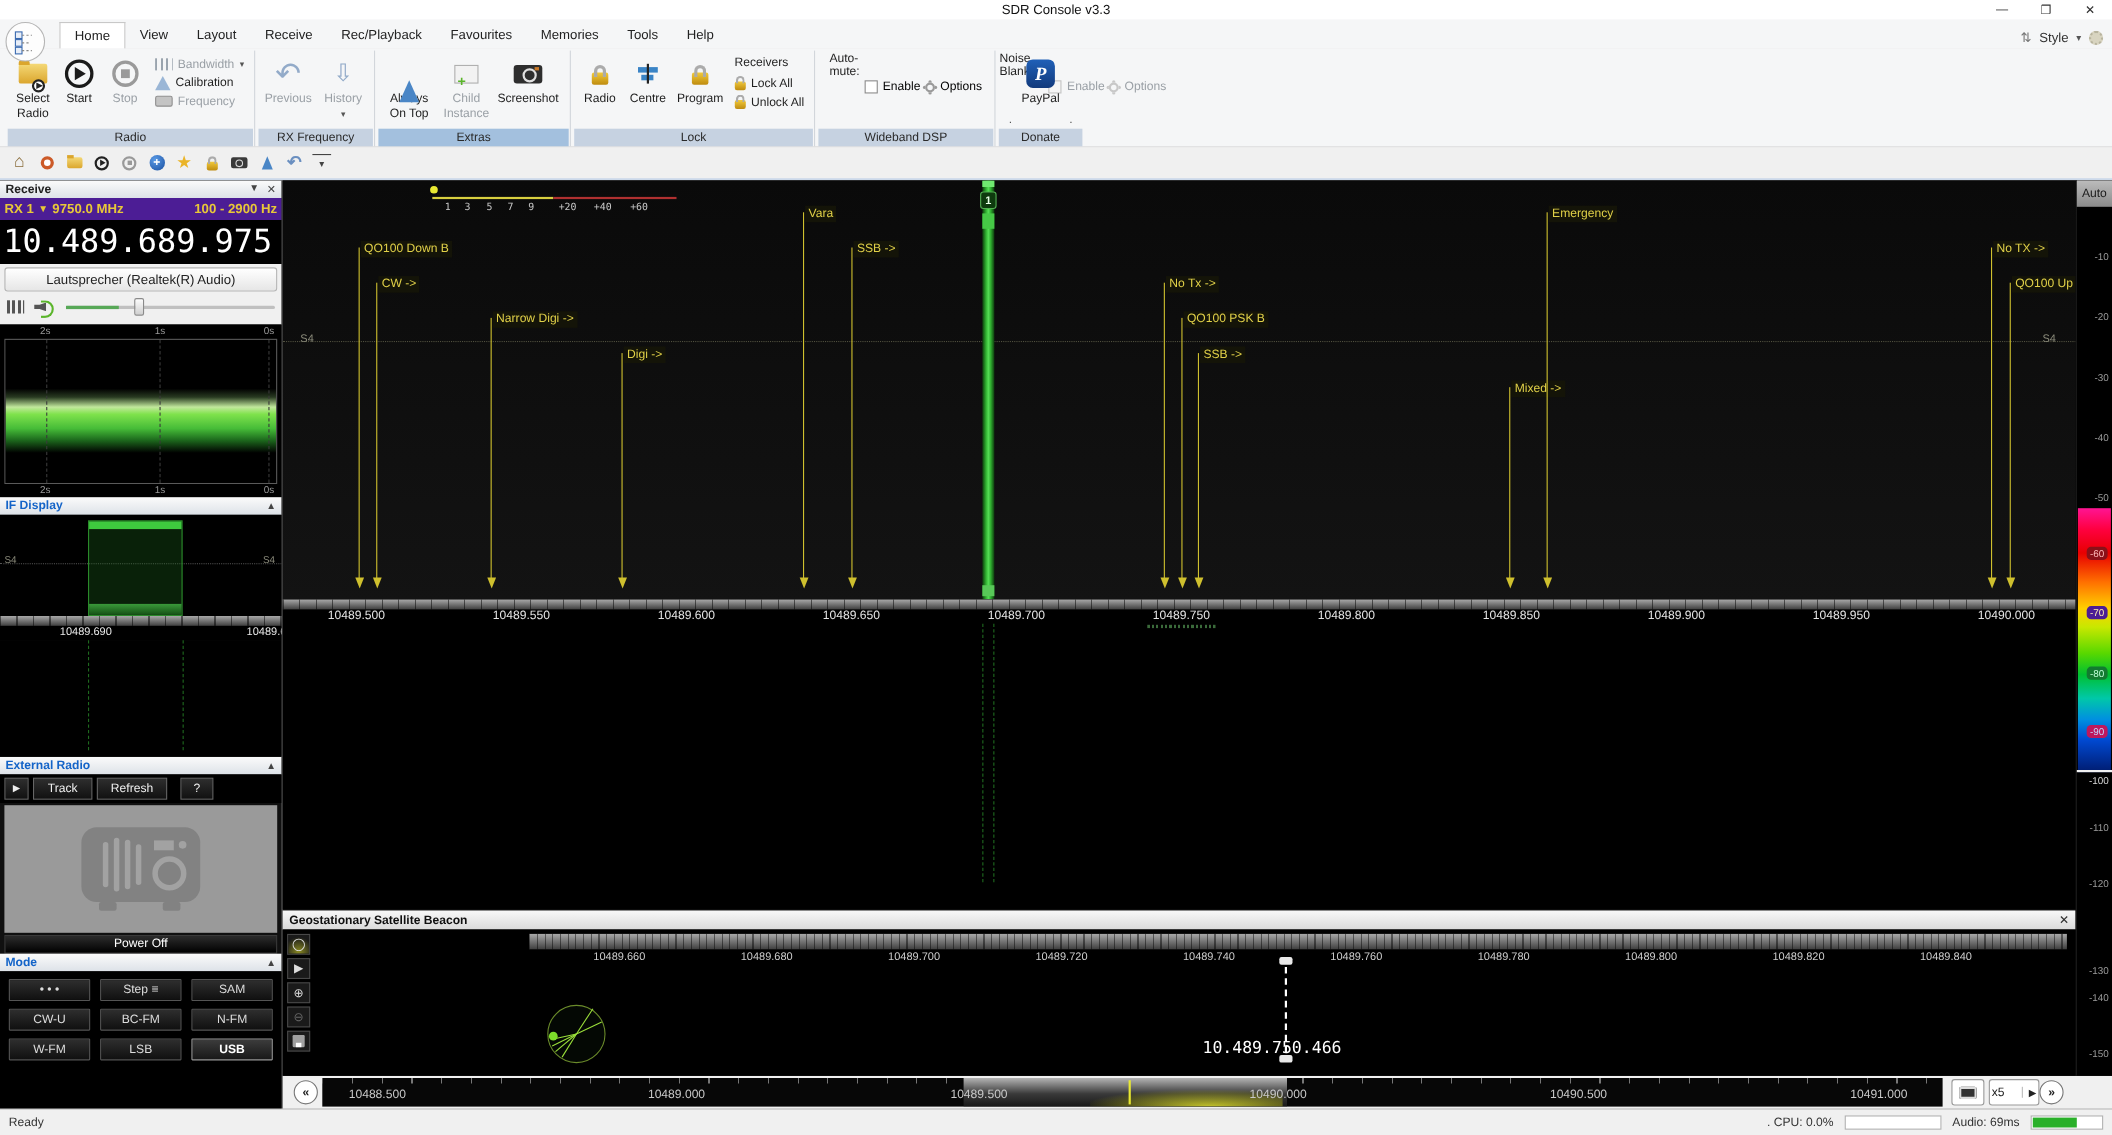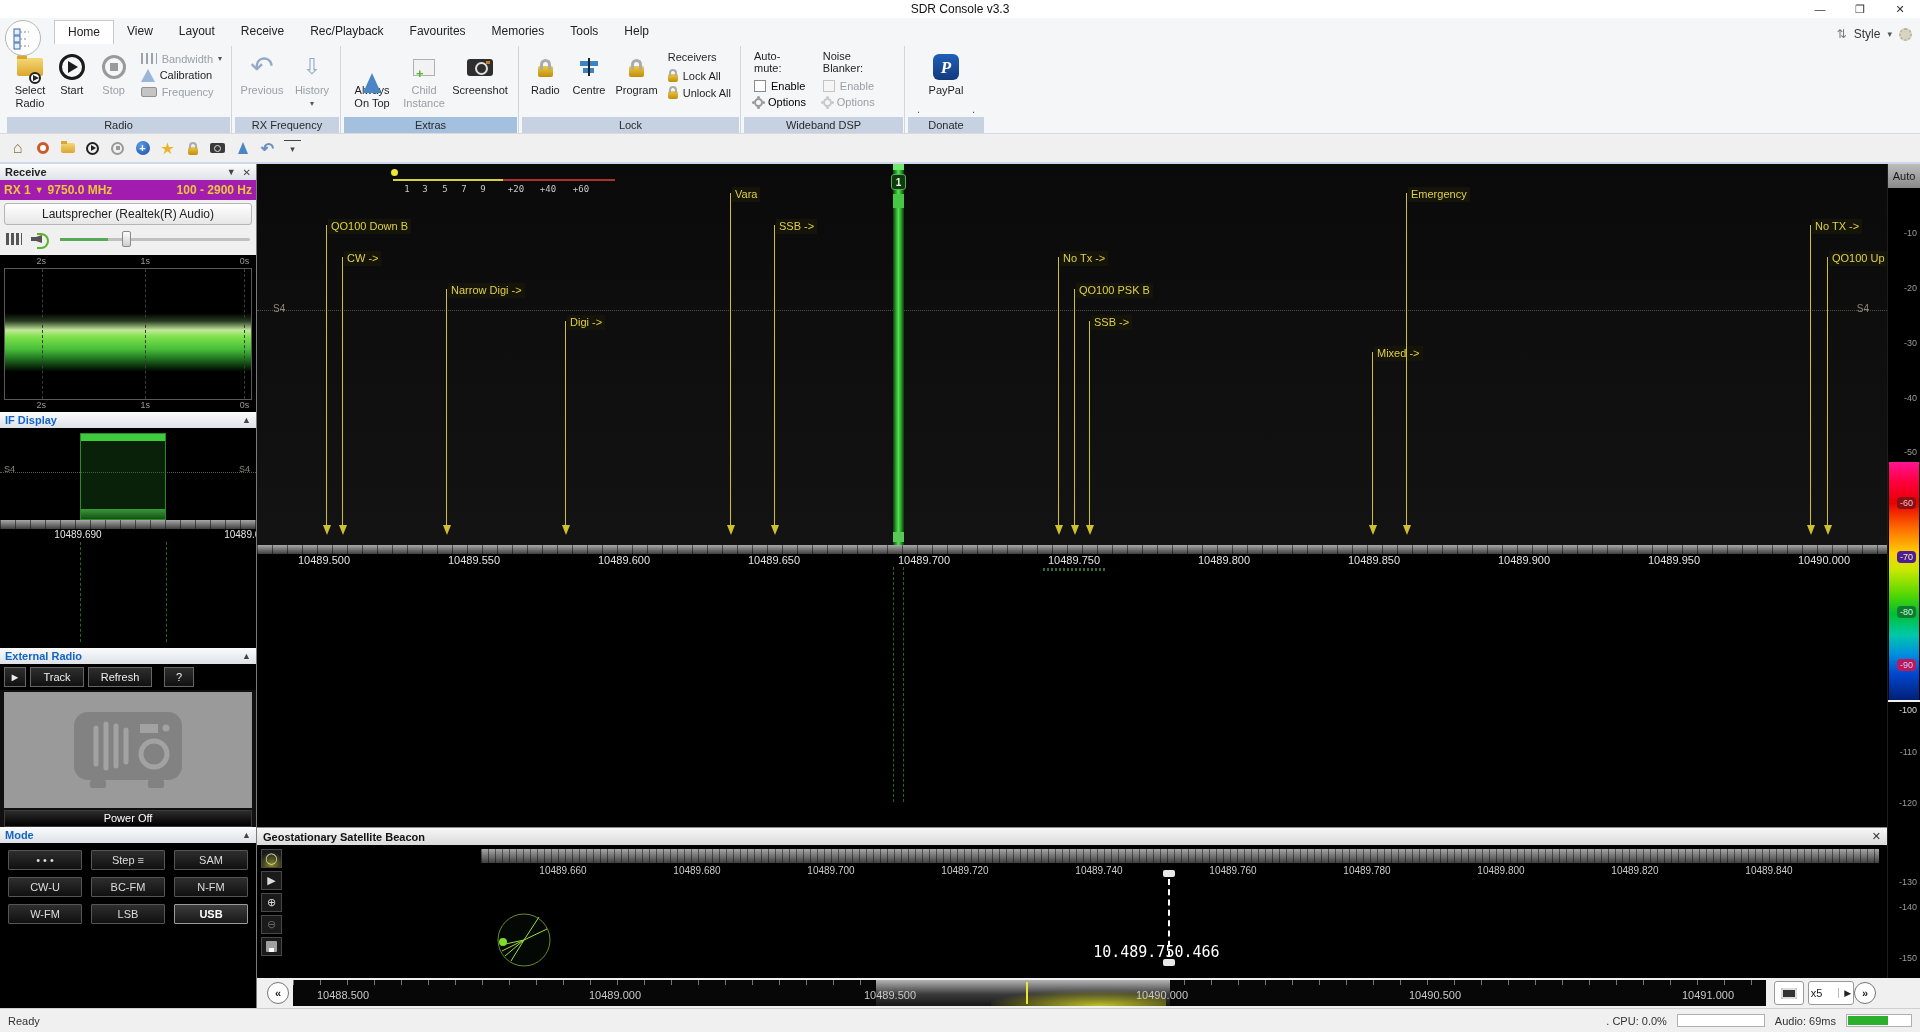--- a/index.html
+++ b/index.html
@@ -27,21 +27,21 @@
   .rgroup { display:flex; flex-direction:column; margin-right:2px; border-right:1px solid #d2d6db; }
   .rgroup-items { flex:1; display:flex; align-items:stretch; padding:1px 3px 0 3px; }
   .rgroup-label { height:16px; line-height:16px; text-align:center; font-size:11px; color:#2a2a2a; background:#c6d2e1; margin:0 1px; }
   .rgroup-label.hl { background:#a3c0de; }
   .rbig { width:52px; display:flex; flex-direction:column; align-items:center; padding-top:3px; font-size:11px; line-height:13px; color:#1f1f1f; text-align:center; }
   .rbig .ricon { height:34px; display:flex; align-items:center; justify-content:center; position:relative; }
   .rbig.disabled, .rsmall.disabled, .dsp-col.disabled { color:#9aa0a6; }
   .rsmall-col { display:flex; flex-direction:column; justify-content:center; gap:4px; padding:0 6px 14px 6px; }
   .rsmall { font-size:11px; color:#1f1f1f; display:flex; align-items:center; gap:5px; white-space:nowrap; }
   .col-head { font-size:11px; color:#1f1f1f; margin-bottom:2px; }
-  .dsp-col { display:flex; flex-direction:column; justify-content:center; gap:4px; padding:0 8px 6px 8px; font-size:11px; }
+  .dsp-col { display:flex; flex-direction:row; justify-content:center; gap:4px; padding:0 8px 6px 8px; font-size:11px; }
   .dsp-row { display:flex; align-items:center; gap:5px; }
   .dots { color:#555; font-size:11px; align-self:flex-end; padding-bottom:2px; }
 
   
   .folder { width:26px; height:18px; background:linear-gradient(#f4d876,#dba62d); border-radius:2px; position:relative; }
   .folder::before { content:""; position:absolute; top:-3px; left:0; width:10px; height:4px; background:#dba62d; border-radius:2px 2px 0 0; }
   .play-over { position:absolute; right:2px; bottom:0; width:12px; height:12px; border-radius:50%; background:#fff; border:2px solid #222; }
   .play-over::before { content:""; position:absolute; left:2px; top:1px; border-left:6px solid #222; border-top:3px solid transparent; border-bottom:3px solid transparent; }
   .circ { border-radius:50%; display:flex; align-items:center; justify-content:center; }
   .ic-start { width:26px; height:26px; border:3px solid #1a1a1a; }
@@ -98,21 +98,21 @@
   .content { height:844px; display:flex; }
   .sidebar { width:257px; background:#101010; border-right:1px solid #7a7a7a; display:flex; flex-direction:column; overflow:hidden; }
   .main { width:1663px; display:flex; flex-direction:column; background:#000; }
   .main-top { height:814px; display:flex; }
   .main-stack { width:1630px; display:flex; flex-direction:column; position:relative; }
 
   
   .phead { height:16px; background:linear-gradient(#fbfbfb,#dde2e8); display:flex; align-items:center; font-size:11px; font-weight:bold; color:#1464c8; padding:0 5px; flex:none; }
   .phead.dark-text { color:#222; }
   .phead .sp { margin-left:auto; display:flex; gap:7px; color:#444; font-size:9px; font-weight:normal; }
-  .rx-row { height:20px; background:#a21caf; color:#e8c838; font-weight:bold; display:flex; align-items:center; padding:0 4px; white-space:nowrap; overflow:hidden; flex:none; }
+  .rx-row { height:20px; background:#4c1d95; color:#e8c838; font-weight:bold; display:flex; align-items:center; padding:0 4px; white-space:nowrap; overflow:hidden; flex:none; }
   .rx-row .right { margin-left:auto; }
   .rx-caret { font-size:9px; margin:0 4px; }
   .freq-display { height:40px; background:#000; color:#fff; font-family:"DejaVu Sans Mono", monospace; font-size:29px; line-height:38px; padding-left:3px; white-space:nowrap; overflow:hidden; flex:none; }
   .audio-block { background:#f0f0f0; padding:3px 4px 4px 4px; flex:none; }
   .audio-device { height:22px; background:linear-gradient(#ffffff,#e6e6e6); border:1px solid #b5b5b5; border-radius:3px; font-size:12px; color:#222; display:flex; align-items:center; justify-content:center; position:relative; }
   .vol-row { height:26px; display:flex; align-items:center; gap:9px; padding:2px 2px 0 2px; }
   .eq-ic { width:16px; height:12px; background:repeating-linear-gradient(90deg,#555 0 3px,transparent 3px 5px); }
   .spk { position:relative; width:20px; height:14px; }
   .spk::before { content:""; position:absolute; left:0; top:3px; width:11px; height:8px; background:#555; clip-path:polygon(0 25%, 45% 25%, 100% 0, 100% 100%, 45% 75%, 0 75%); }
   .spk::after { content:""; position:absolute; right:2px; top:1px; width:10px; height:12px; border:2px solid #5ab52a; border-left:none; border-radius:0 10px 10px 0; }
@@ -475,20 +475,21 @@
           <span>▼</span>
           <span style="font-size:10px;">✕</span>
         </span>
       </div>
       <div class="rx-row">
         <span>RX 1</span>
         <span class="rx-caret">▼</span>
         <span>9750.0 MHz</span>
         <span class="right">100 - 2900 Hz</span>
       </div>
+      <div class="freq-display">10.489.689.975</div>
       <div class="audio-block">
         <div class="audio-device">
           <span>Lautsprecher (Realtek(R) Audio)</span>
         </div>
         <div class="vol-row">
           <span class="eq-ic"></span>
           <span class="spk"></span>
           <div class="vol-slider">
             <div class="vol-track"></div>
             <div class="vol-fill"></div>

